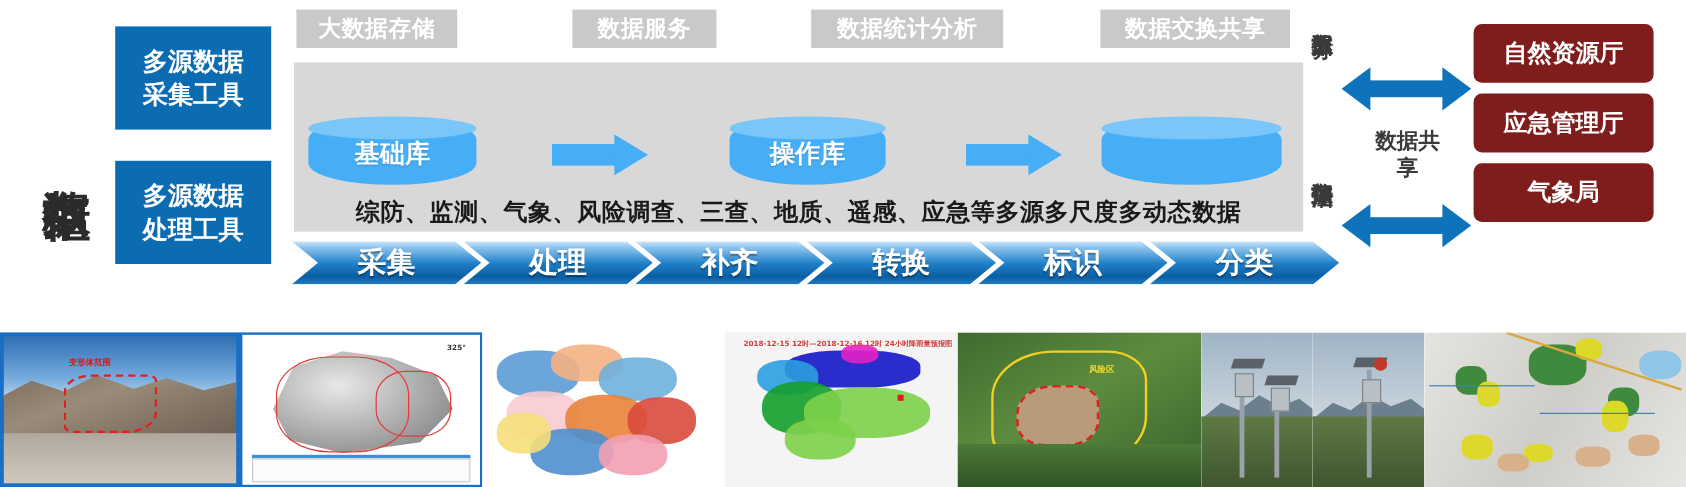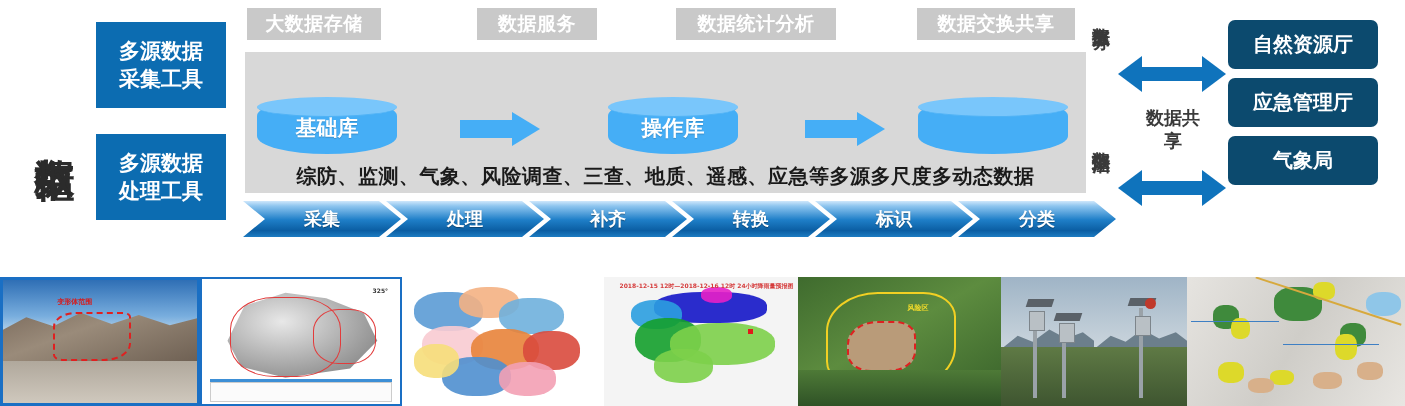--- a/index.html
+++ b/index.html
@@ -104,21 +104,21 @@
     font-size: 20px; font-weight: 600; letter-spacing: .5px;
     font-family: "DejaVu Serif", "Liberation Serif", serif;
   }
 
   
   .pipeline { position: absolute; left: 243px; top: 201px; width: 862px; height: 36px; }
   .chev {
     position: absolute; top: 0; height: 36px;
     background: linear-gradient(to bottom, #cfe7fb 0%, #8ec5ef 14%, #1f7fc8 52%, #0b5ea3 82%, #1d7cc2 100%);
     display: flex; align-items: center; justify-content: center;
-    color: #ffffff; font-size: 18px; font-weight: 700;
+    color: #ffffff; font-size: 24px; font-weight: 700;
     font-family: "DejaVu Serif", "Liberation Serif", serif;
     text-shadow: 0 1px 1px rgba(0,0,0,.35);
     clip-path: polygon(0 0, calc(100% - 22px) 0, 100% 50%, calc(100% - 22px) 100%, 0 100%, 22px 50%);
   }
 
   
   .vlabel {
     position: absolute; color: #3a3a3a;
     font-size: 18px; font-weight: 700; line-height: 22px;
     writing-mode: vertical-rl; text-orientation: upright;
@@ -149,21 +149,21 @@
   }
   .dbl .hr {
     position: absolute; right: 0; top: 0; width: 0; height: 0;
     border-top: 18px solid transparent; border-bottom: 18px solid transparent;
     border-left: 24px solid #0f73bc;
   }
 
   
   .dept {
     position: absolute; left: 1228px; width: 150px; height: 49px;
-    background: #0c4a6e; border-radius: 7px;
+    background: #7f1d1d; border-radius: 7px;
     display: flex; align-items: center; justify-content: center;
     color: #ffffff; font-size: 20px; font-weight: 700;
     font-family: "DejaVu Serif", "Liberation Serif", serif;
   }
   .dept.p0 { top: 20px; }
   .dept.p1 { top: 78px; }
   .dept.p2 { top: 136px; }
   .dept.p3 { top: 195px; }
 
   

